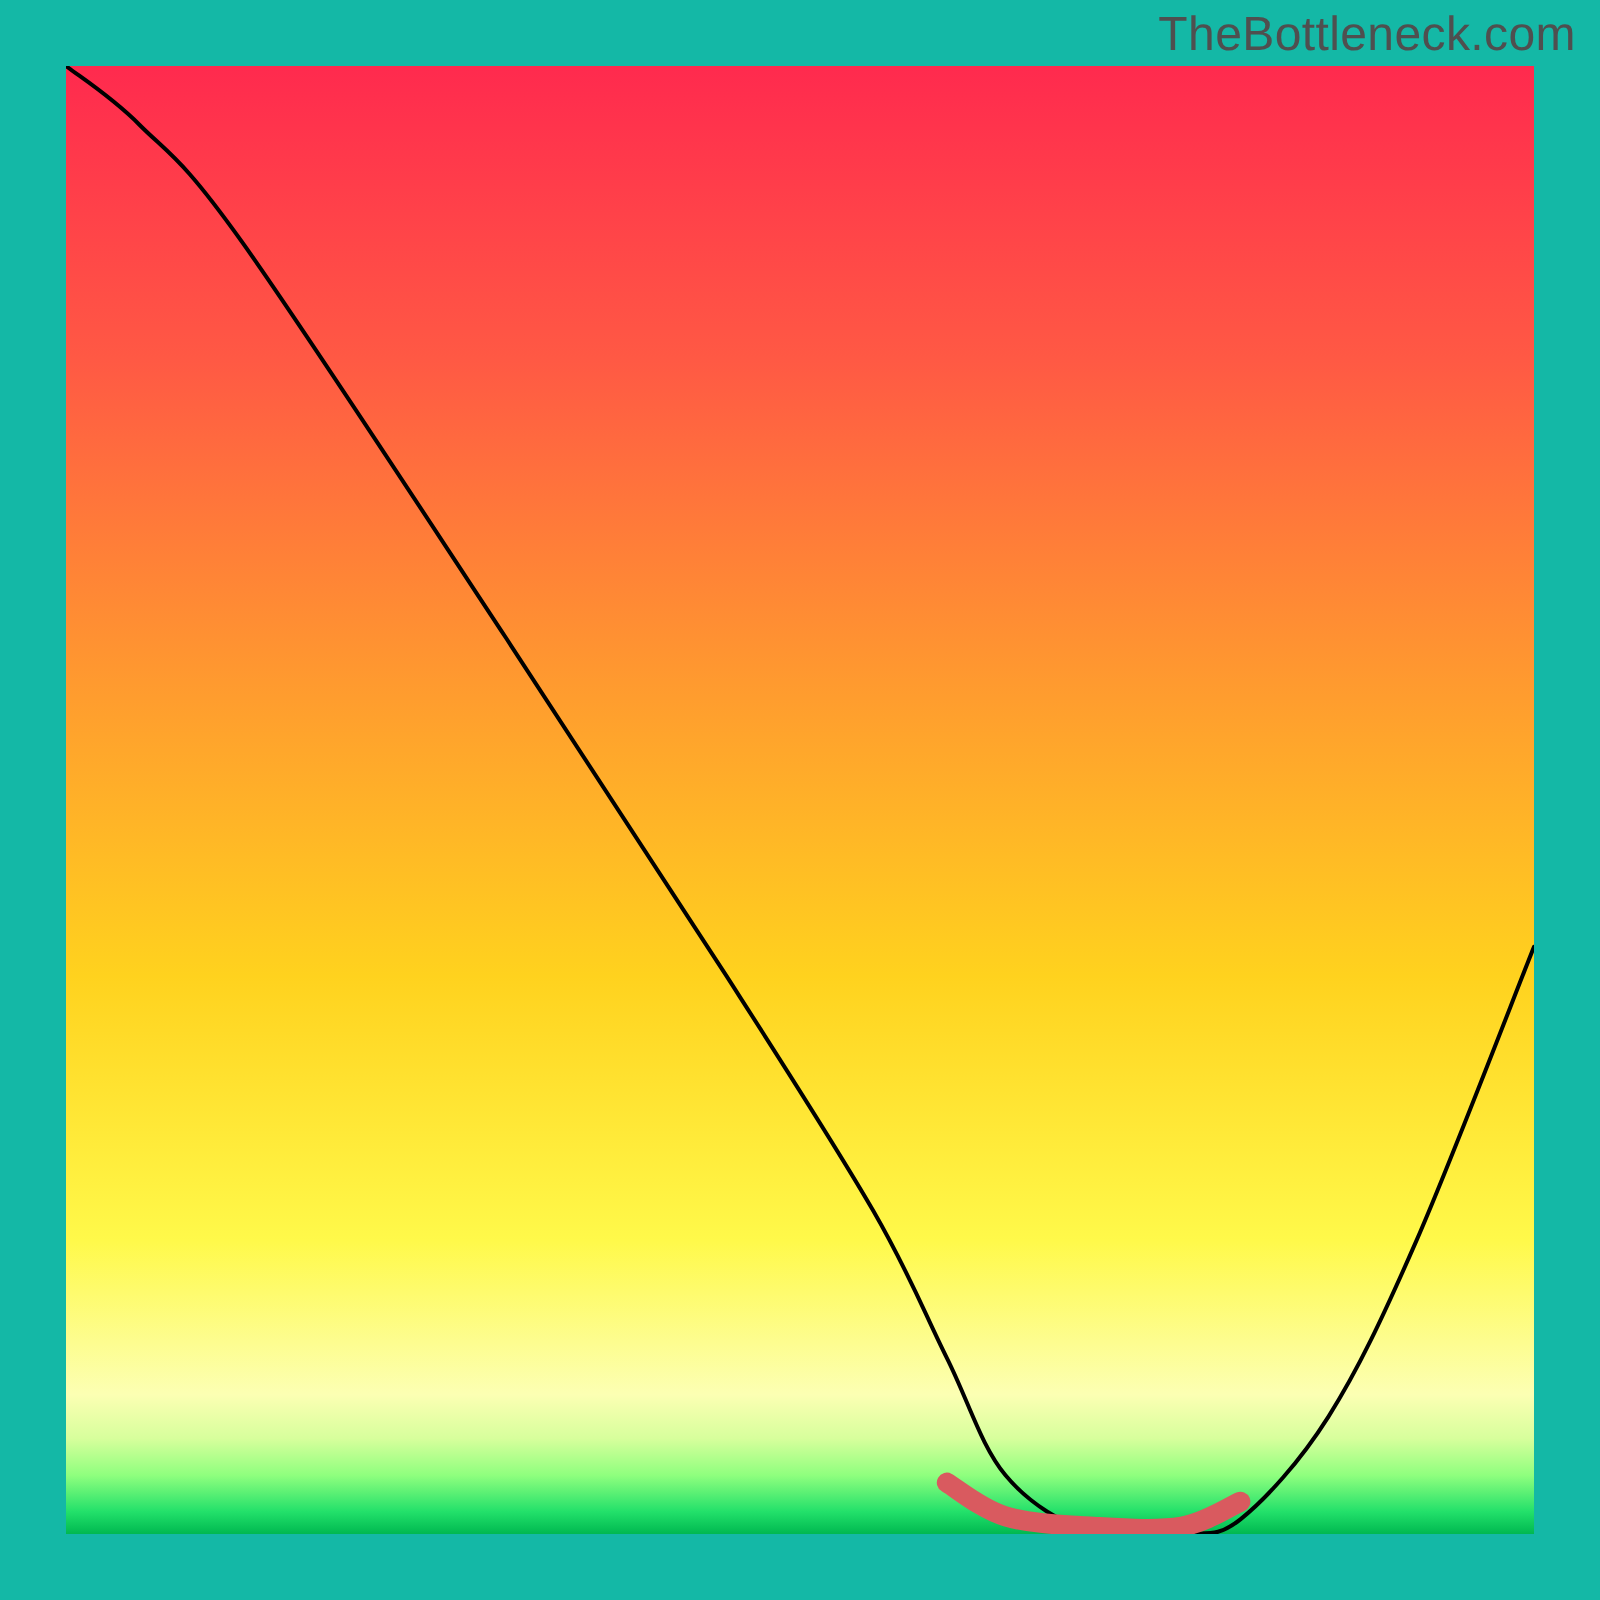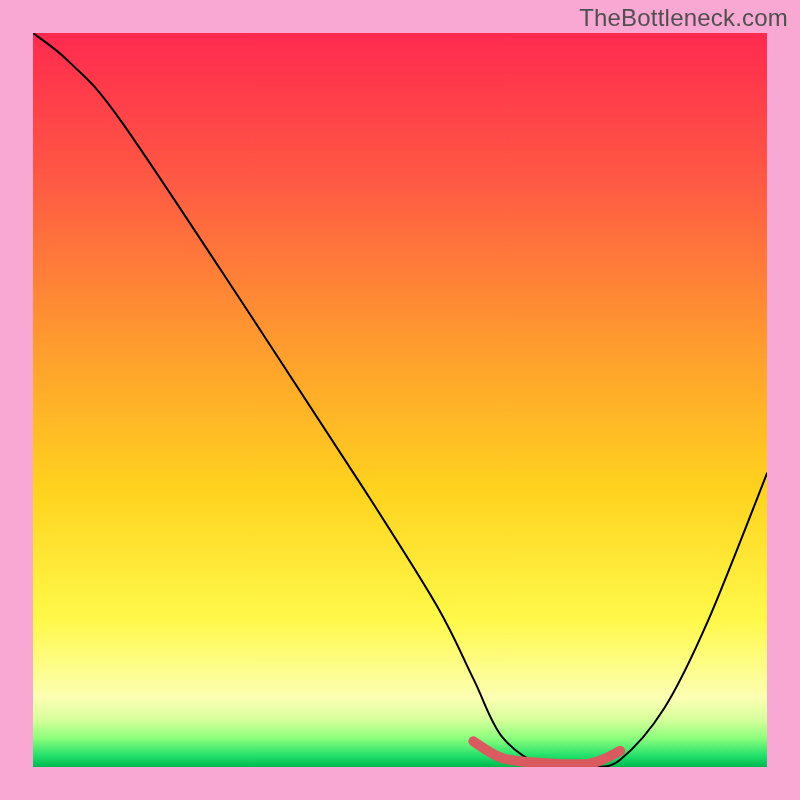--- a/index.html
+++ b/index.html
@@ -8,21 +8,21 @@
     width: 800px;
     height: 800px;
     background: #000;
     overflow: hidden;
     font-family: Arial, Helvetica, sans-serif;
   }
   .stage {
     position: relative;
     width: 800px;
     height: 800px;
-    background: #f9a8d4;
+    background: #14b8a6;
   }
   .watermark {
     position: absolute;
     top: 4px;
     right: 12px;
     color: #4f4f4f;
     font-size: 24px;
     font-weight: 400;
     letter-spacing: 0.2px;
     z-index: 20;

